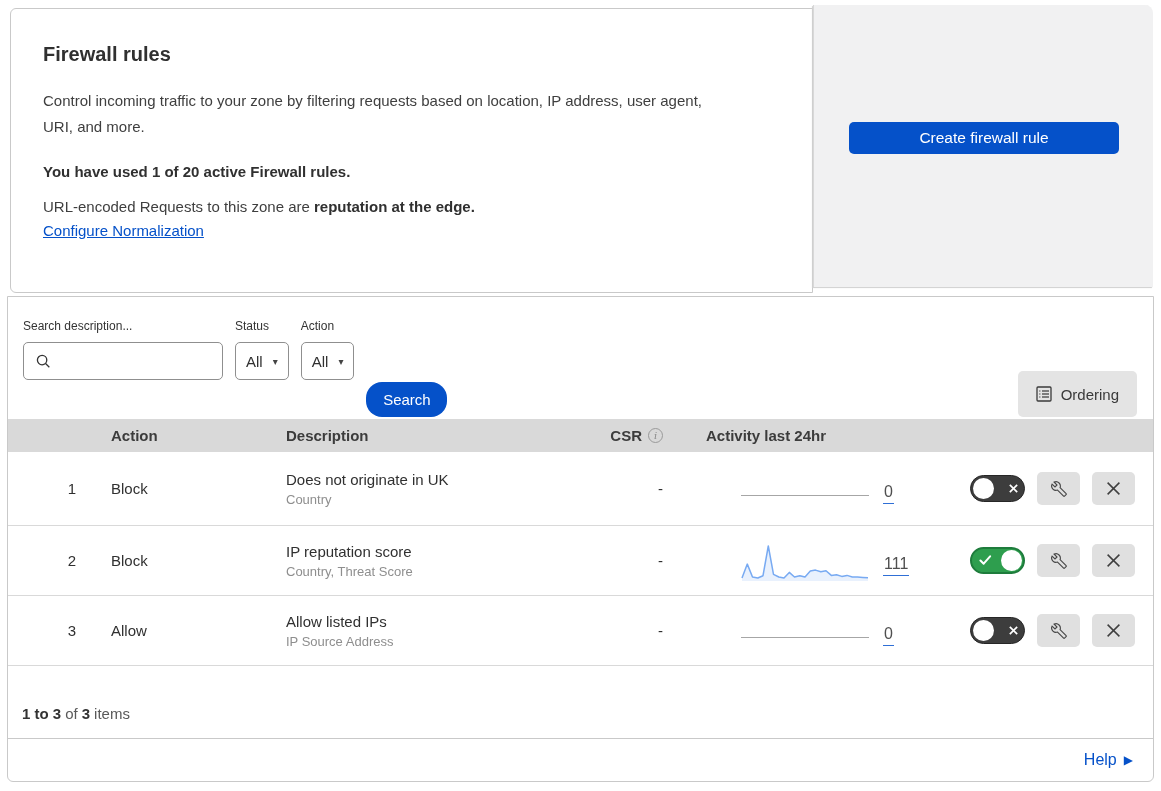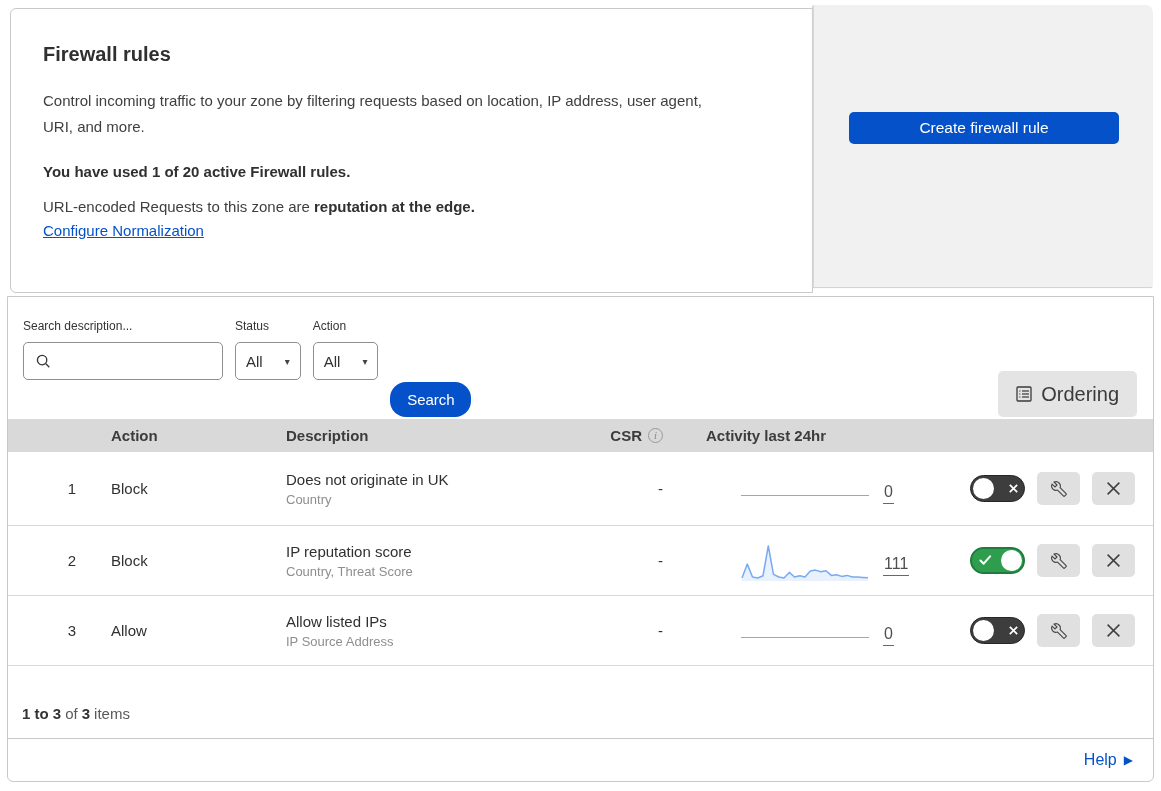--- a/index.html
+++ b/index.html
@@ -15,43 +15,43 @@
   .intro-card .norm { font-size:15px; color:#3f3f3f; margin-bottom:7px; }
   .intro-card .norm strong { color:#303030; }
   .link { font-size:15px; color:#0551c9; text-decoration:underline; cursor:pointer; }
 
   
   .side-panel { position:absolute; left:813px; top:5px; width:340px; height:282px;
     background:#f1f1f2; border-radius:0 8px 0 0; box-shadow:1px 0 0 #d8d8d8 inset, -1px 1px 1px #d0d0d0; }
   .btn-primary { display:block; background:#0551c9; color:#fff; border:none; border-radius:5px;
     font-family:inherit; font-size:15.5px; cursor:pointer; }
   .side-panel .btn-primary { position:absolute; left:36px; width:270px; height:32px; }
-  .btn-create-fw { top:107px; }
+  .btn-create-fw { top:117px; }
   .btn-create-mtls { top:152px; height:33px !important; }
 
   
   .main-panel { position:absolute; left:7px; top:296px; width:1147px; height:486px;
     border:1px solid #c9c9c9; border-radius:0 0 6px 6px; background:#fff;
     display:flex; flex-direction:column; }
 
   
   .filter-bar { height:122px; display:flex; align-items:flex-start; gap:12px; padding:22px 16px 0 15px; }
   .filter-group { display:flex; flex-direction:column; }
   .filter-group > label { font-size:12px; color:#333; margin-bottom:9px; }
   .search-box { width:200px; height:38px; border:1px solid #8f8f8f; border-radius:5px;
     display:flex; align-items:center; padding:0 8px 0 12px; background:#fff; }
   .search-box input { border:none; outline:none; flex:1; min-width:0; font-family:inherit; font-size:14px; margin-left:8px; }
   .select { height:38px; border:1px solid #8f8f8f; border-radius:5px; background:#fff;
-    display:flex; align-items:center; justify-content:center; padding:8px 10px; gap:22px;
+    display:flex; align-items:center; justify-content:center; padding:8px 10px; gap:10px;
     font-size:15px; color:#303030; cursor:pointer; }
   .select .caret { font-size:10px; color:#444; }
   .btn-search { align-self:flex-end; margin-bottom:2px; height:35px; width:81px; font-size:15px; border-radius:16px; }
   .btn-ordering { margin-left:auto; align-self:flex-end; margin-bottom:2px; height:46px; padding:16px 18px;
     background:#e4e4e4; border:none; border-radius:5px; display:flex; align-items:center; gap:9px;
-    font-family:inherit; font-size:20px; color:#3a3a3a; cursor:pointer; }
+    font-family:inherit; font-size:15px; color:#3a3a3a; cursor:pointer; }
 
   
   .thead { height:33px; background:#d9d9d9; display:flex; align-items:center;
     font-size:15px; font-weight:600; color:#3c3c3c; }
   .trow { display:flex; align-items:center; border-bottom:1px solid #d9d9d9; font-size:15px; color:#303030; }
   .trow.r1 { height:74px; } .trow.r2 { height:70px; } .trow.r3 { height:70px; }
   .c-num { width:80px; text-align:right; padding-right:12px; }
   .c-action { width:175px; padding-left:23px; }
   .c-desc { width:300px; padding-left:23px; }
   .c-csr { width:110px; text-align:right; padding-right:10px; }

